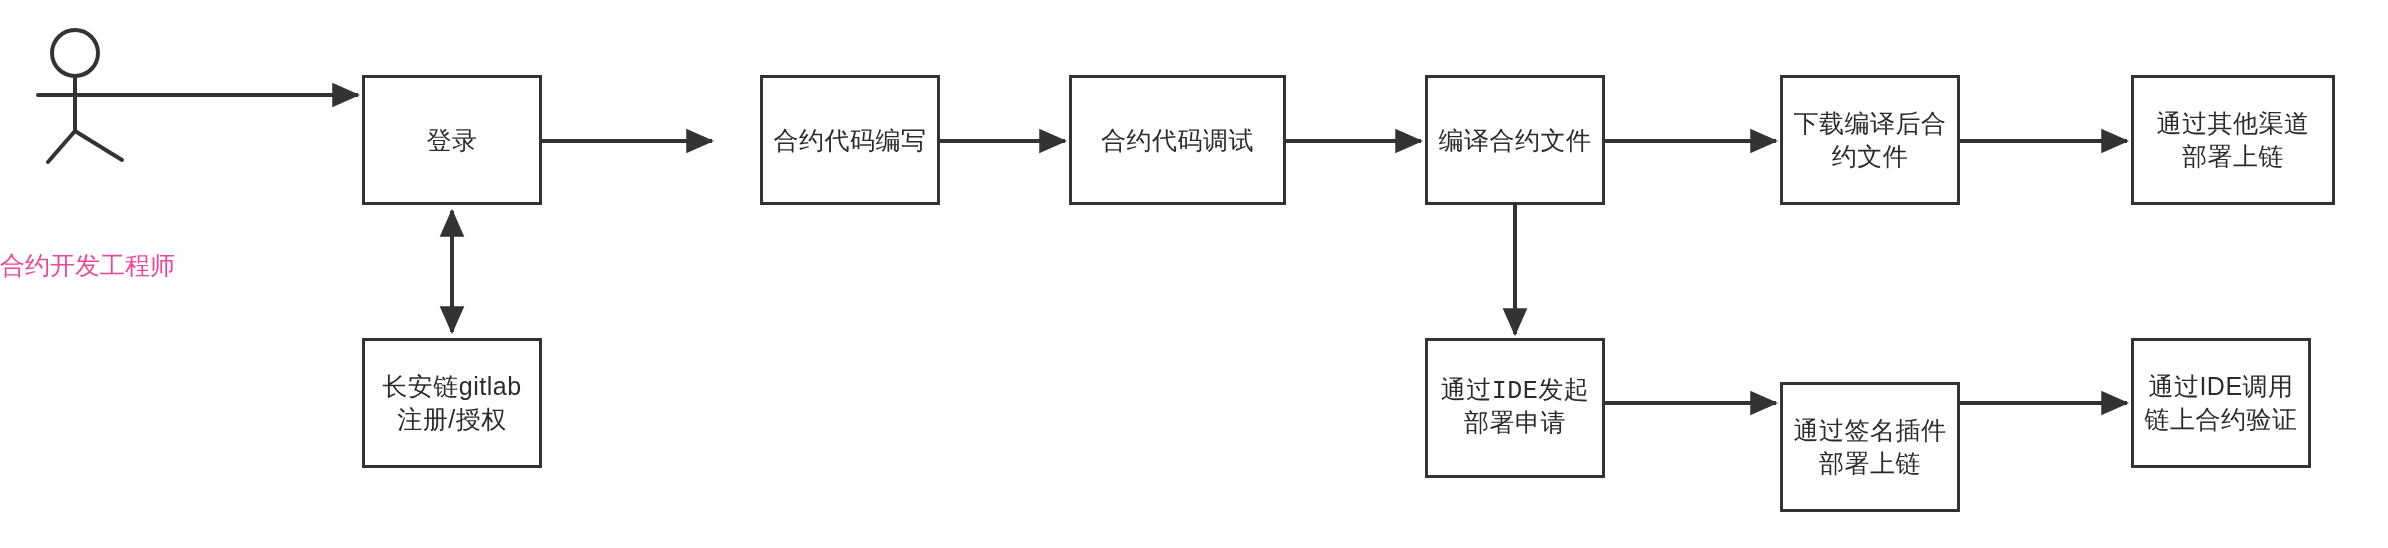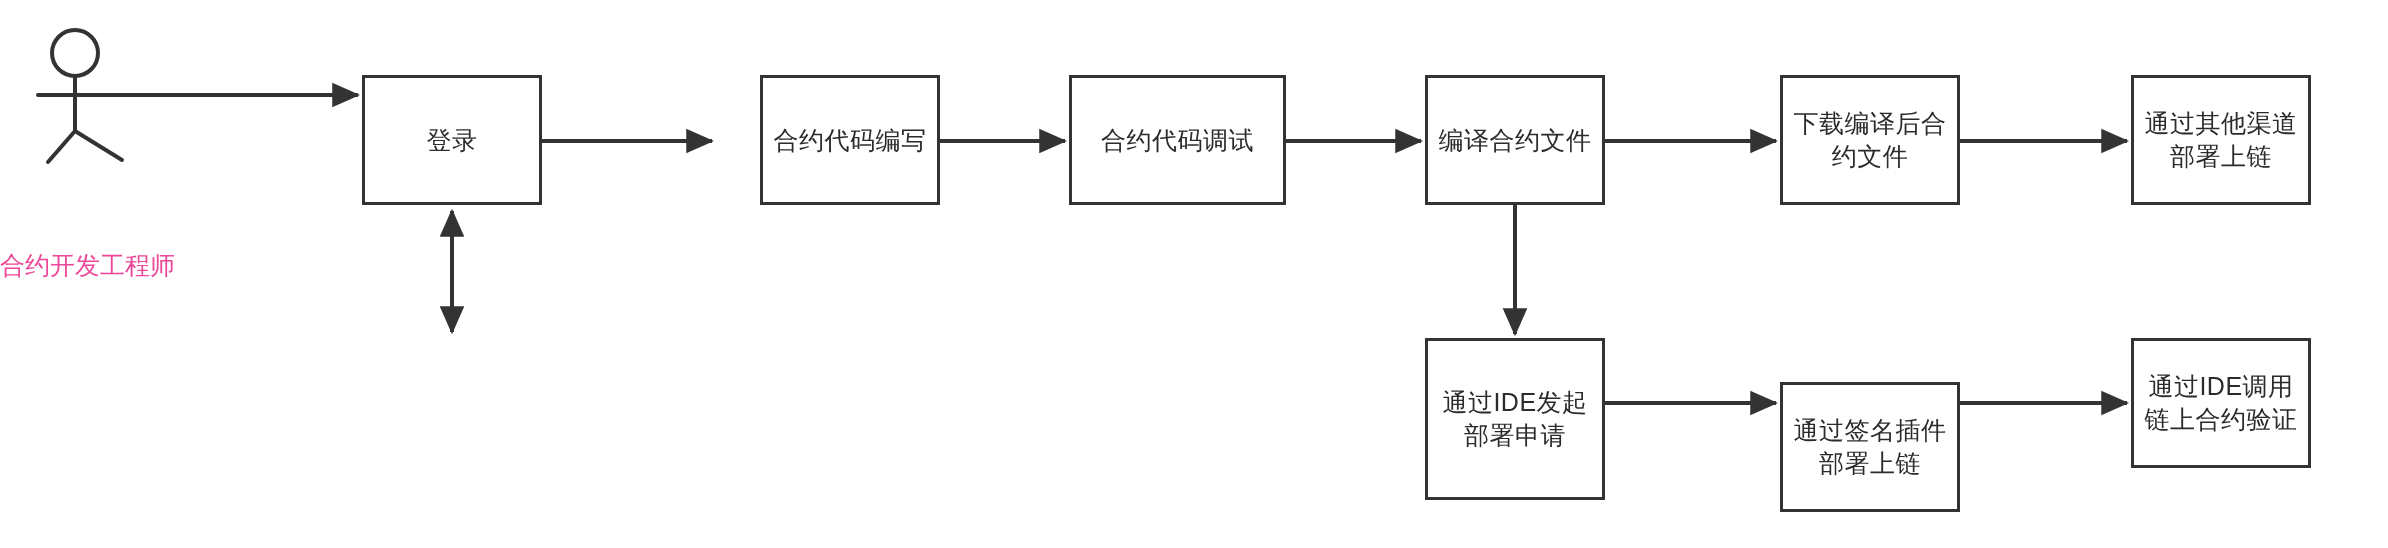--- a/index.html
+++ b/index.html
@@ -86,34 +86,36 @@
 
     <line x1="1605" y1="403" x2="1776" y2="403" stroke="#333333" stroke-width="4" marker-end="url(#arrow)"></line>
 
     <line x1="1960" y1="403" x2="2127" y2="403" stroke="#333333" stroke-width="4" marker-end="url(#arrow)"></line>
   </svg>
 
   <div class="actor-label" style="left:0px; top:249px; width:155px;">合约开发工程师</div>
 
   <div class="node" style="left:362px; top:75px; width:180px; height:130px;">登录</div>
 
+  <div class="node" style="left:362px; top:338px; width:180px; height:130px;">长安链gitlab
+注册/授权</div>
 
   <div class="node" style="left:716px; top:75px; width:180px; height:130px;margin-left:44px;">合约代码编写</div>
 
   <div class="node" style="left:1069px; top:75px; width:217px; height:130px;">合约代码调试</div>
 
   <div class="node" style="left:1425px; top:75px; width:180px; height:130px;">编译合约文件</div>
 
   <div class="node" style="left:1780px; top:75px; width:180px; height:130px;">下载编译后合
 约文件</div>
 
-  <div class="node" style="left:2131px; top:75px; width:180px; height:130px;">通过其他渠道
+  <div class="node" style="left:2131px; top:75px; width:204px; height:130px;">通过其他渠道
 部署上链</div>
 
-  <div class="node" style="left:1425px; top:338px; width:180px; height:162px;">通过IDE发起
+  <div class="node" style="left:1425px; top:338px; width:180px; height:140px;font-family:Liberation Mono, monospace;">通过IDE发起
 部署申请</div>
 
   <div class="node" style="left:1780px; top:338px; width:180px; height:130px;margin-top:44px;">通过签名插件
 部署上链</div>
 
   <div class="node" style="left:2131px; top:338px; width:180px; height:130px;">通过IDE调用
 链上合约验证</div>
 
 </div>
 

